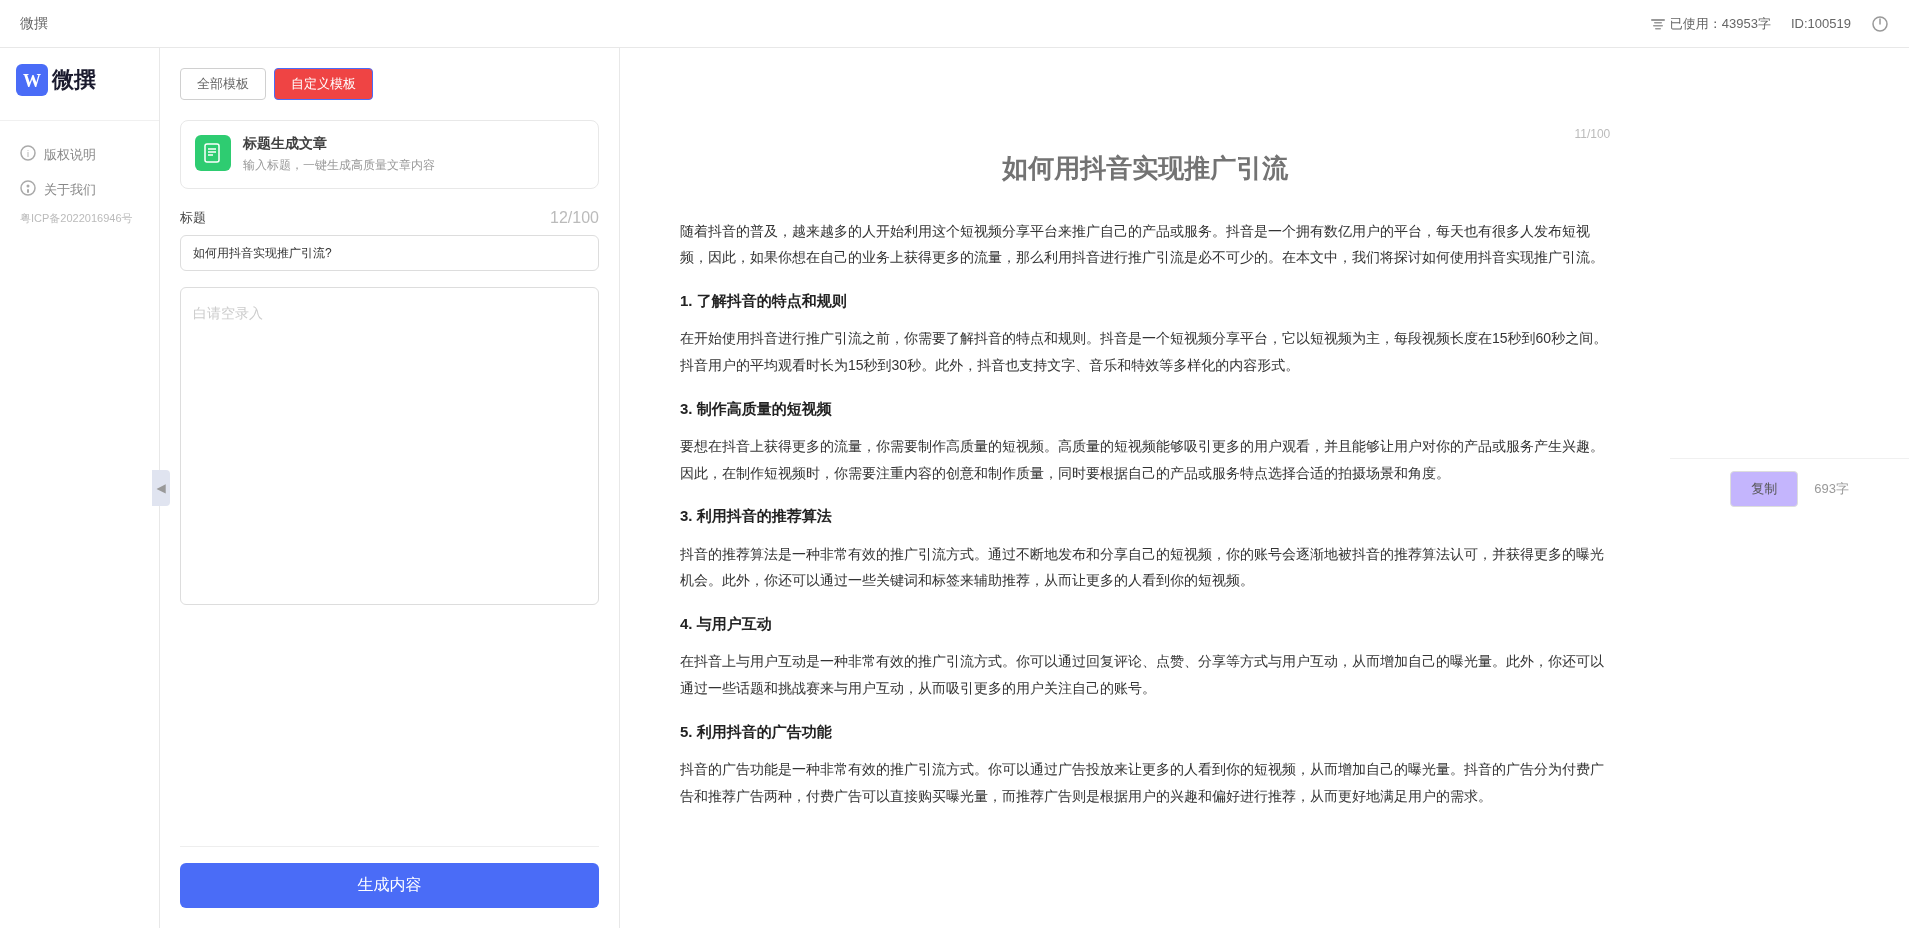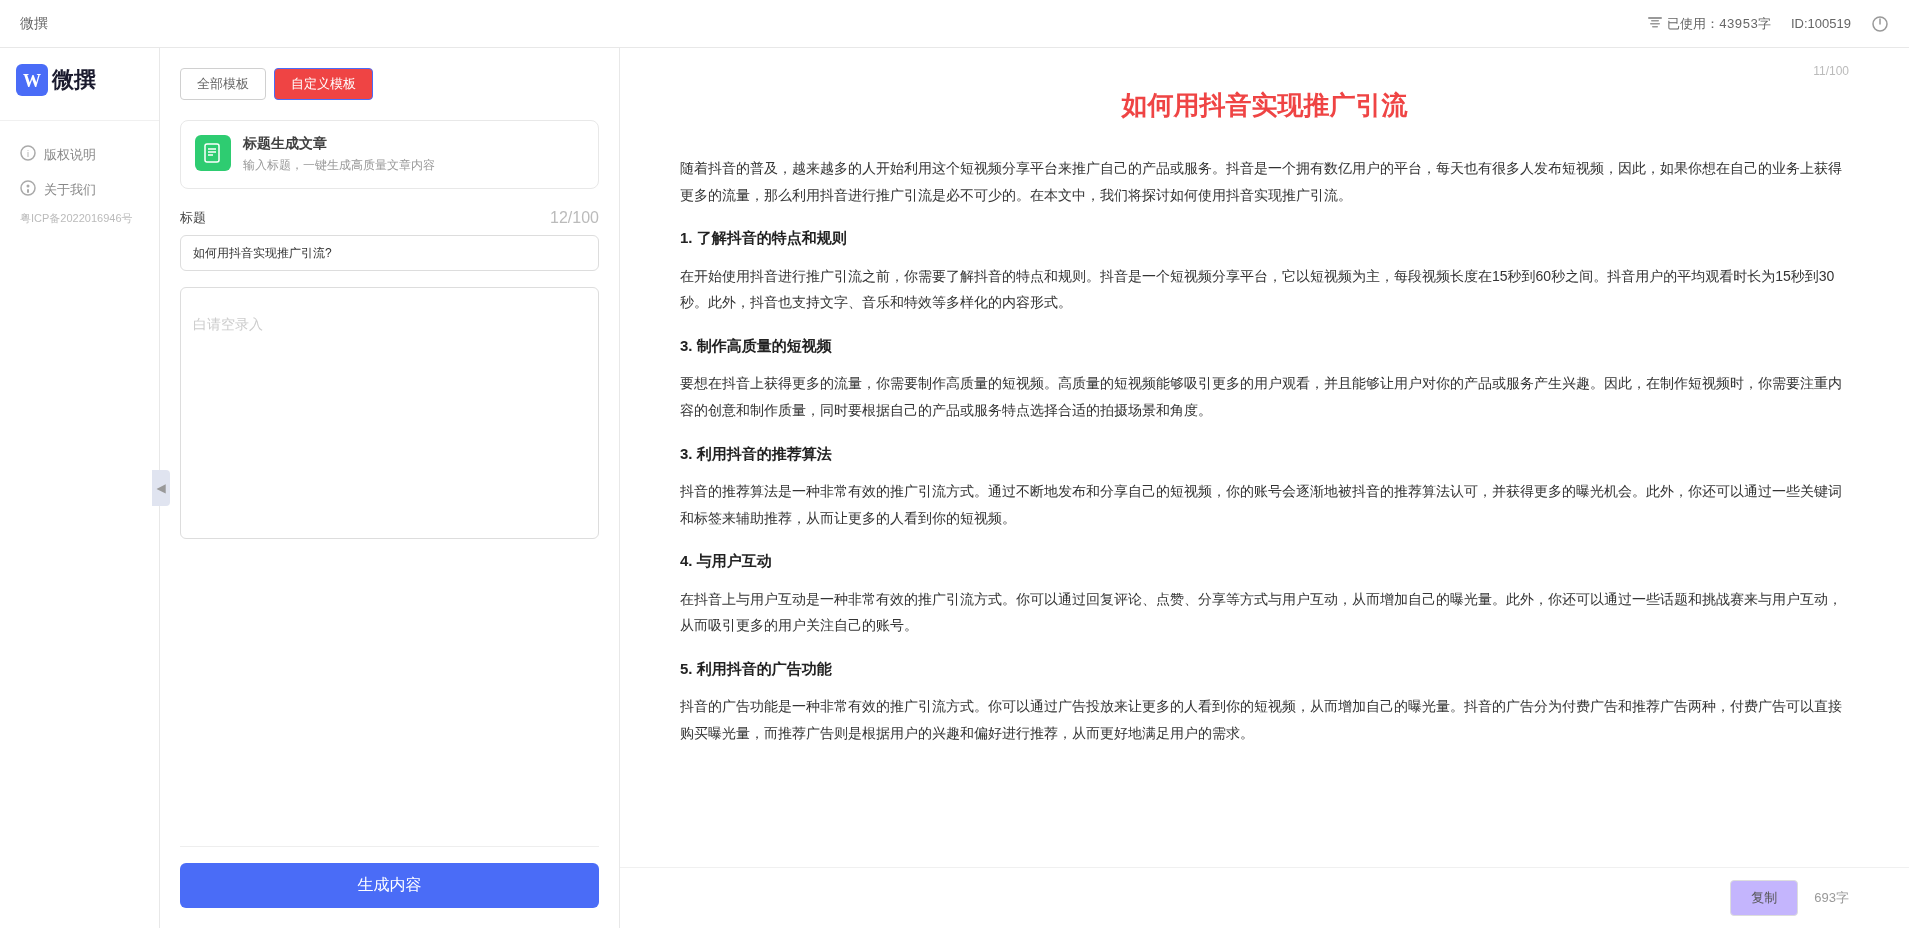--- a/index.html
+++ b/index.html
@@ -2,21 +2,21 @@
 <html><head>
   <meta charset="utf-8">
   <style>
     * { box-sizing: border-box; margin: 0; padding: 0; }
     body { font-family: -apple-system, BlinkMacSystemFont, "PingFang SC", "Microsoft YaHei", sans-serif; background: #f5f6fa; color: #333; font-size: 14px; display: flex; flex-direction: column; height: 100vh; overflow: hidden; }
 
     
     .topbar { height: 48px; background: #fff; border-bottom: 1px solid #e8e8e8; display: flex; align-items: center; padding: 0 20px; position: relative; z-index: 10; }
     .topbar-title { font-size: 14px; color: #666; }
     .topbar-right { margin-left: auto; display: flex; align-items: center; gap: 20px; font-size: 13px; color: #666; }
-    .topbar-usage { display: flex; align-items: flex-start; gap: 4px; font-family: Liberation Mono, monospace; }
+    .topbar-usage { display: flex; align-items: flex-end; gap: 4px; }
 
     
     .app-body { display: flex; flex: 1; overflow: hidden; }
 
     
     .sidebar { width: 160px; background: #fff; border-right: 1px solid #e8e8e8; display: flex; flex-direction: column; padding: 16px 0; }
     .sidebar-logo { display: flex; align-items: center; padding: 0 16px 24px 16px; }
     .logo-text { font-size: 22px; font-weight: bold; color: #1a1a2e; margin-left: 4px; }
     .sidebar-nav { flex: 1; }
     .sidebar-item { display: flex; align-items: center; gap: 8px; padding: 10px 20px; cursor: pointer; color: #666; font-size: 14px; border-radius: 4px; margin: 2px 8px; }
@@ -40,31 +40,31 @@
     .template-card { display: flex; align-items: flex-start; gap: 12px; padding: 14px; border: 1px solid #e8e8e8; border-radius: 8px; margin-bottom: 20px; }
     .template-icon { width: 36px; height: 36px; background: #2ecc71; border-radius: 6px; display: flex; align-items: center; justify-content: center; color: white; font-size: 16px; flex-shrink: 0; }
     .template-info { flex: 1; }
     .template-name { font-size: 14px; font-weight: 600; color: #404040; margin-bottom: 4px; }
     .template-desc { font-size: 12px; color: #999; }
 
     
     .form-label { font-size: 13px; color: #444; margin-bottom: 8px; display: flex; justify-content: space-between; align-items: center; }
     .form-label-count { color: #bbb; font-size: 16px; }
     .form-input { width: 100%; padding: 10px 12px; border: 1px solid #ddd; border-radius: 6px; font-size: 12px; color: #333; outline: none; resize: none; }
-    .form-textarea { width: 100%; padding: 28px 12px; border: 1px solid #ddd; border-radius: 6px; font-size: 14px; color: #ccc; outline: none; resize: none; height: 252px; }
+    .form-textarea { width: 100%; padding: 17px 12px; border: 1px solid #ddd; border-radius: 6px; font-size: 14px; color: #ccc; outline: none; resize: none; height: 318px; }
     .form-textarea::placeholder { color: #ccc; }
     .form-divider { border: none; border-top: 1px solid #eee; margin: 16px 0; }
 
     .generate-btn { width: 100%; padding: 12px; background: #4a6cf7; color: #fff; border: none; border-radius: 6px; font-size: 16px; cursor: pointer; margin-top: auto; }
 
     
-    .right-panel { flex: 1; background: #fff; display: flex; flex-direction: column; overflow: hidden; }
+    .right-panel { flex: 1; background: #fff; display: flex; flex-direction: row; overflow: hidden; align-items: center; }
     .article-container { flex: 1; overflow-y: auto; padding: 40px 60px; position: relative; }
     .article-page-num { position: absolute; top: 16px; right: 60px; font-size: 12px; color: #bbb; }
-    .article-title { font-size: 26px; font-weight: bold; color: #ef4444; text-align: center; margin-bottom: 32px; }
+    .article-title { font-size: 26px; font-weight: bold; color: #737373; text-align: center; margin-bottom: 32px; }
     .article-body { font-size: 14px; line-height: 1.9; color: #333; }
     .article-body p { margin-bottom: 16px; }
     .article-body h3 { font-size: 15px; font-weight: bold; margin-bottom: 10px; color: #222; }
     .article-footer { padding: 12px 60px; border-top: 1px solid #f0f0f0; display: flex; align-items: center; justify-content: flex-end; gap: 16px; }
     .copy-btn { padding: 8px 20px; background: #c4b5fd; border: 1px solid #ddd; border-radius: 4px; font-size: 13px; color: #555; cursor: pointer; }
     .word-count { font-size: 13px; color: #999; }
   </style>
 </head>
 <body>
 

